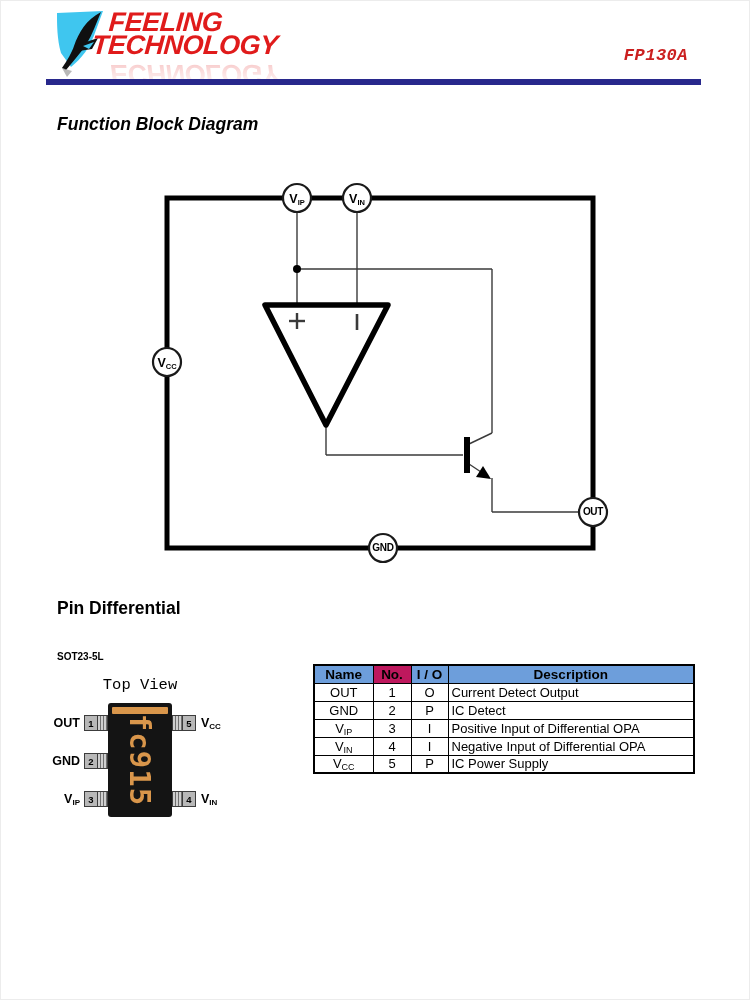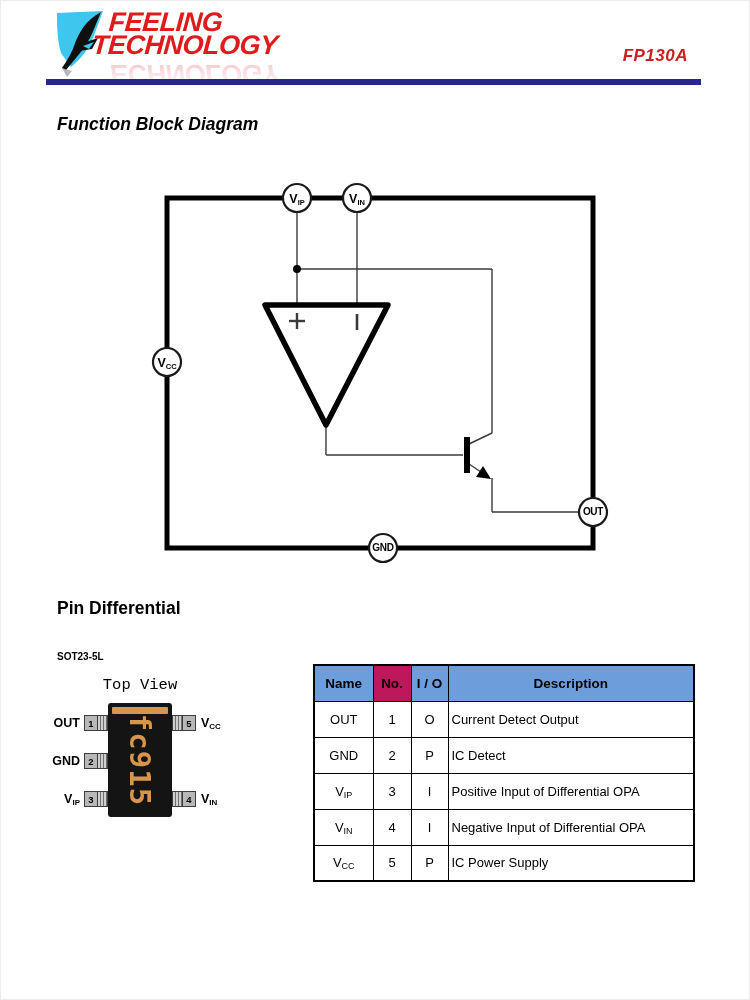--- a/index.html
+++ b/index.html
@@ -13,21 +13,21 @@
   .logo-icon { position:absolute; left:52px; top:8px; width:58px; height:72px; }
   .logo-text { position:absolute; left:108px; top:11px; line-height:23px;
                font-style:italic; font-weight:bold; font-size:27px;
                color:#E01B1B; letter-spacing:-0.5px; white-space:nowrap;
                transform:skewX(-4deg); }
   .logo-text .l2 { display:block; margin-left:-15px; }
   .logo-reflect { top:62px; opacity:.26; transform:skewX(-4deg) scaleY(-1);
                -webkit-mask-image:linear-gradient(to top, rgba(0,0,0,.9) 0%, transparent 55%);
                mask-image:linear-gradient(to top, rgba(0,0,0,.9) 0%, transparent 55%); }
   .part-number { position:absolute; right:62px; top:46px; font-size:17px;
-               font-weight:bold; font-style:italic; color:#CB2020; letter-spacing:.5px; }
+               font-weight:bold; font-style:italic; color:#CB2020; letter-spacing:.5px;font-family:Liberation Mono, monospace; }
   .header-rule { position:absolute; left:46px; top:79px; width:655px; height:6px; }
 
   
   .h-main { position:absolute; font-size:17.5px; font-weight:bold; white-space:nowrap; }
   #h-fbd { left:57px; top:114px;font-style:italic; }
   #h-pin { left:57px; top:598px; }
   #h-pkg { left:57px; top:651px; font-size:10px; }
   #h-topview { left:140px; top:676px; font-size:15.5px; font-weight:normal;
                transform:translateX(-50%);font-family:Liberation Mono, monospace; }
 
@@ -59,21 +59,21 @@
   .pin-label { position:absolute; font-weight:bold; font-size:12.5px;
          white-space:nowrap; z-index:2; }
   .pin-label sub { font-size:8px; line-height:0; vertical-align:-2px; }
   .pin-label.lft { transform:translate(-100%,-50%); }
   .pin-label.rgt { transform:translate(0,-50%); }
 
   
   .pin-table { position:absolute; left:313px; top:664px; width:380px;
          border-collapse:collapse; table-layout:fixed; font-size:13px;
          border:2px solid #000; z-index:2; }
-  .pin-table th, .pin-table td { border:1px solid #000; height:36px;
+  .pin-table th, .pin-table td { border:1px solid #000; height:18px;
          text-align:center; padding:0; line-height:1; }
   .pin-table th { font-weight:bold; font-size:13.5px; }
   .pin-table td.desc, .pin-table th.desc { }
   .pin-table td.desc { text-align:left; padding-left:3px; }
   .pin-table sub { font-size:9px; line-height:0; vertical-align:-2px; }
 </style>
 </head>
 <body>
 
 <div class="page">

